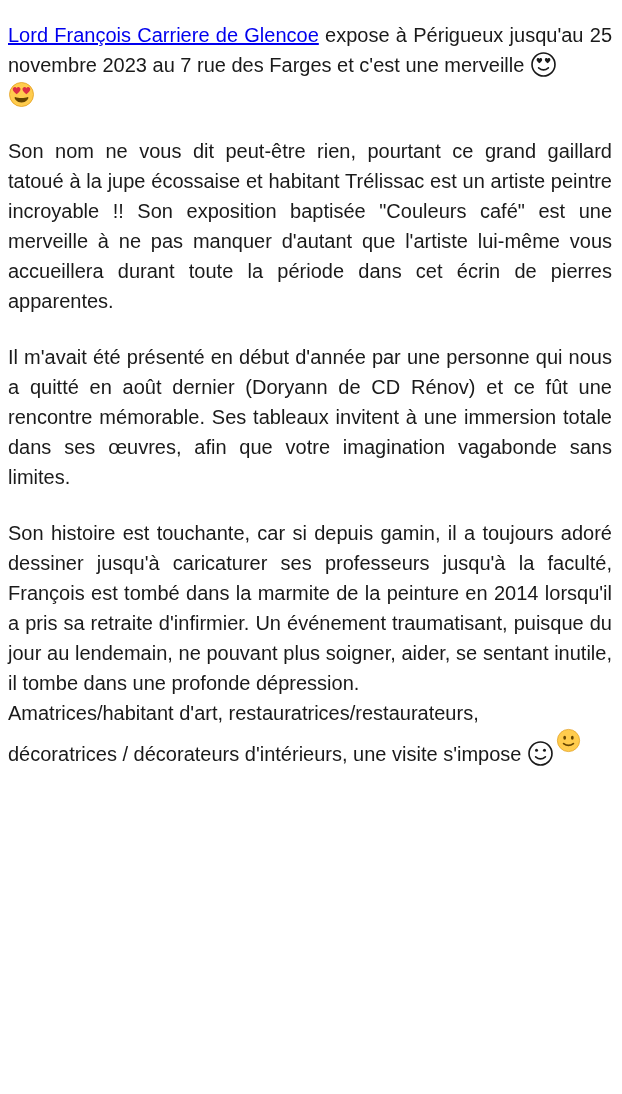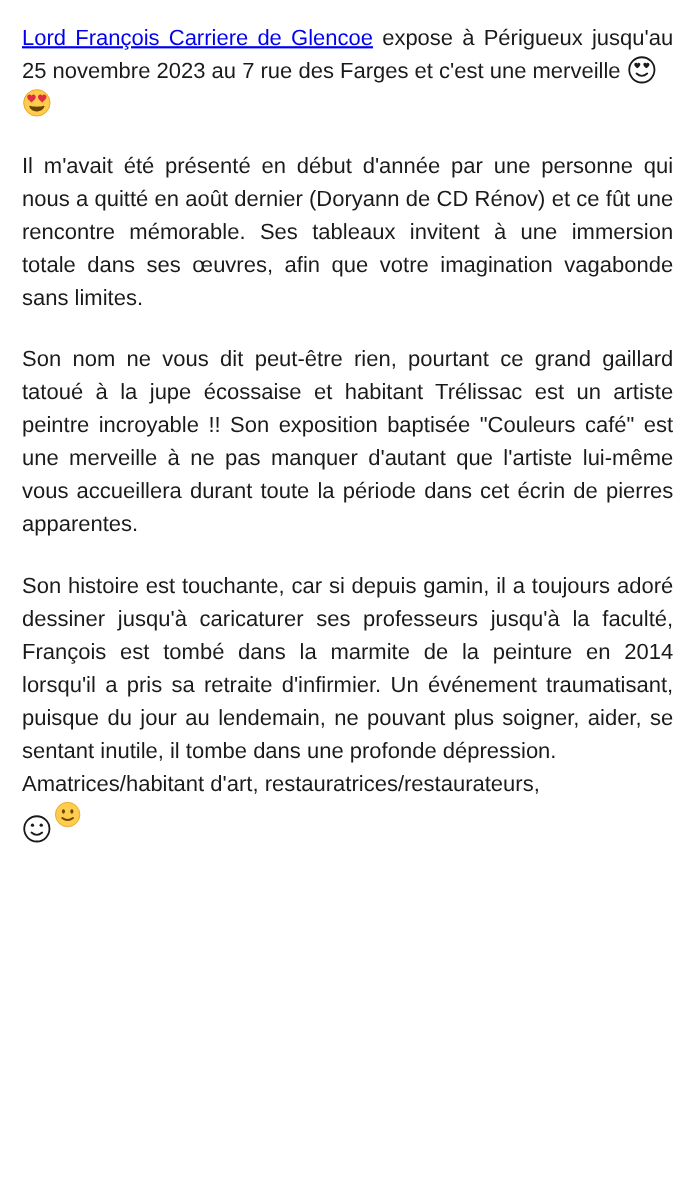--- a/index.html
+++ b/index.html
@@ -4,21 +4,21 @@
 <style>
   html, body {
     margin: 0;
     padding: 0;
     background: #ffffff;
   }
   .doc {
     width: 622px;
     height: 770px;
     box-sizing: border-box;
-    padding: 20px 10px 0 20px;
+    padding: 20px 10px 0 8px;
     background: #ffffff;
     overflow: hidden;
     font-family: "Liberation Sans", sans-serif;
     font-size: 20px;
     line-height: 30px;
     color: #1a1a1a;
     text-align: justify;
   }
   p.para {
     margin: 0 0 0 0;
@@ -61,32 +61,33 @@
     <span class="emoji">
       <svg width="27" height="27" viewBox="0 0 36 36" aria-hidden="true">
         <circle cx="18" cy="18" r="16" fill="#ffcc4d" stroke="#e09b1a" stroke-width="1"></circle>
         <path d="M11.5 17.5 C8.9 15.1 6.3 13.5 6.3 10.9 C6.3 8.9 8 7.6 9.6 7.9 C10.6 8.1 11.2 8.8 11.5 9.5 C11.8 8.8 12.4 8.1 13.4 7.9 C15 7.6 16.7 8.9 16.7 10.9 C16.7 13.5 14.1 15.1 11.5 17.5 Z" fill="#dd2e44"></path>
         <path d="M24.5 17.5 C21.9 15.1 19.3 13.5 19.3 10.9 C19.3 8.9 21 7.6 22.6 7.9 C23.6 8.1 24.2 8.8 24.5 9.5 C24.8 8.8 25.4 8.1 26.4 7.9 C28 7.6 29.7 8.9 29.7 10.9 C29.7 13.5 27.1 15.1 24.5 17.5 Z" fill="#dd2e44"></path>
         <path d="M18 28.5 C11.8 28.5 8.8 23.7 8.8 22.2 C8.8 21.5 9.5 21.3 10.2 21.6 C13.1 23 22.9 23 25.8 21.6 C26.5 21.3 27.2 21.5 27.2 22.2 C27.2 23.7 24.2 28.5 18 28.5 Z" fill="#664500"></path>
       </svg>
     </span>
   </p>
 
+  <p class="para gap-below">Son nom ne vous dit peut-être rien, pourtant ce grand gaillard tatoué à la jupe écossaise et habitant Trélissac est un artiste peintre incroyable !! Son exposition baptisée "Couleurs café" est une merveille à ne pas manquer d'autant que l'artiste lui-même vous accueillera durant toute la période dans cet écrin de pierres apparentes.</p>
+
   <p class="para gap-below">Il m'avait été présenté en début d'année par une personne qui nous a quitté en août dernier (Doryann de CD Rénov) et ce fût une rencontre mémorable. Ses tableaux invitent à une immersion totale dans ses œuvres, afin que votre imagination vagabonde sans limites.</p>
-
-  <p class="para gap-below">Son nom ne vous dit peut-être rien, pourtant ce grand gaillard tatoué à la jupe écossaise et habitant Trélissac est un artiste peintre incroyable !! Son exposition baptisée "Couleurs café" est une merveille à ne pas manquer d'autant que l'artiste lui-même vous accueillera durant toute la période dans cet écrin de pierres apparentes.</p>
 
   <p class="para">Son histoire est touchante, car si depuis gamin, il a toujours adoré dessiner jusqu'à caricaturer ses professeurs jusqu'à la faculté, François est tombé dans la marmite de la peinture en 2014 lorsqu'il a pris sa retraite d'infirmier. Un événement traumatisant, puisque du jour au lendemain, ne pouvant plus soigner, aider, se sentant inutile, il tombe dans une profonde dépression.</p>
 
 
 
 
   <p class="para">
     <span>Amatrices/habitant d'art, restauratrices/restaurateurs,</span>
     <br>
+    <span>décoratrices / décorateurs d'intérieurs, une visite s'impose</span>
     <span class="emoji">
       <svg width="27" height="27" viewBox="0 0 36 36" aria-hidden="true">
         <circle cx="18" cy="18" r="15.3" fill="#ffffff" stroke="#1a1a1a" stroke-width="2.2"></circle>
         <circle cx="12.7" cy="13.5" r="2" fill="#1a1a1a"></circle>
         <circle cx="23.3" cy="13.5" r="2" fill="#1a1a1a"></circle>
         <path d="M11.5 22.5 Q18 28 24.5 22.5" fill="none" stroke="#1a1a1a" stroke-width="2.2" stroke-linecap="round"></path>
       </svg>
     </span><span class="emoji raised">
       <svg width="25" height="25" viewBox="0 0 36 36" aria-hidden="true">
         <circle cx="18" cy="18" r="16" fill="#ffcc4d" stroke="#e09b1a" stroke-width="1"></circle>

